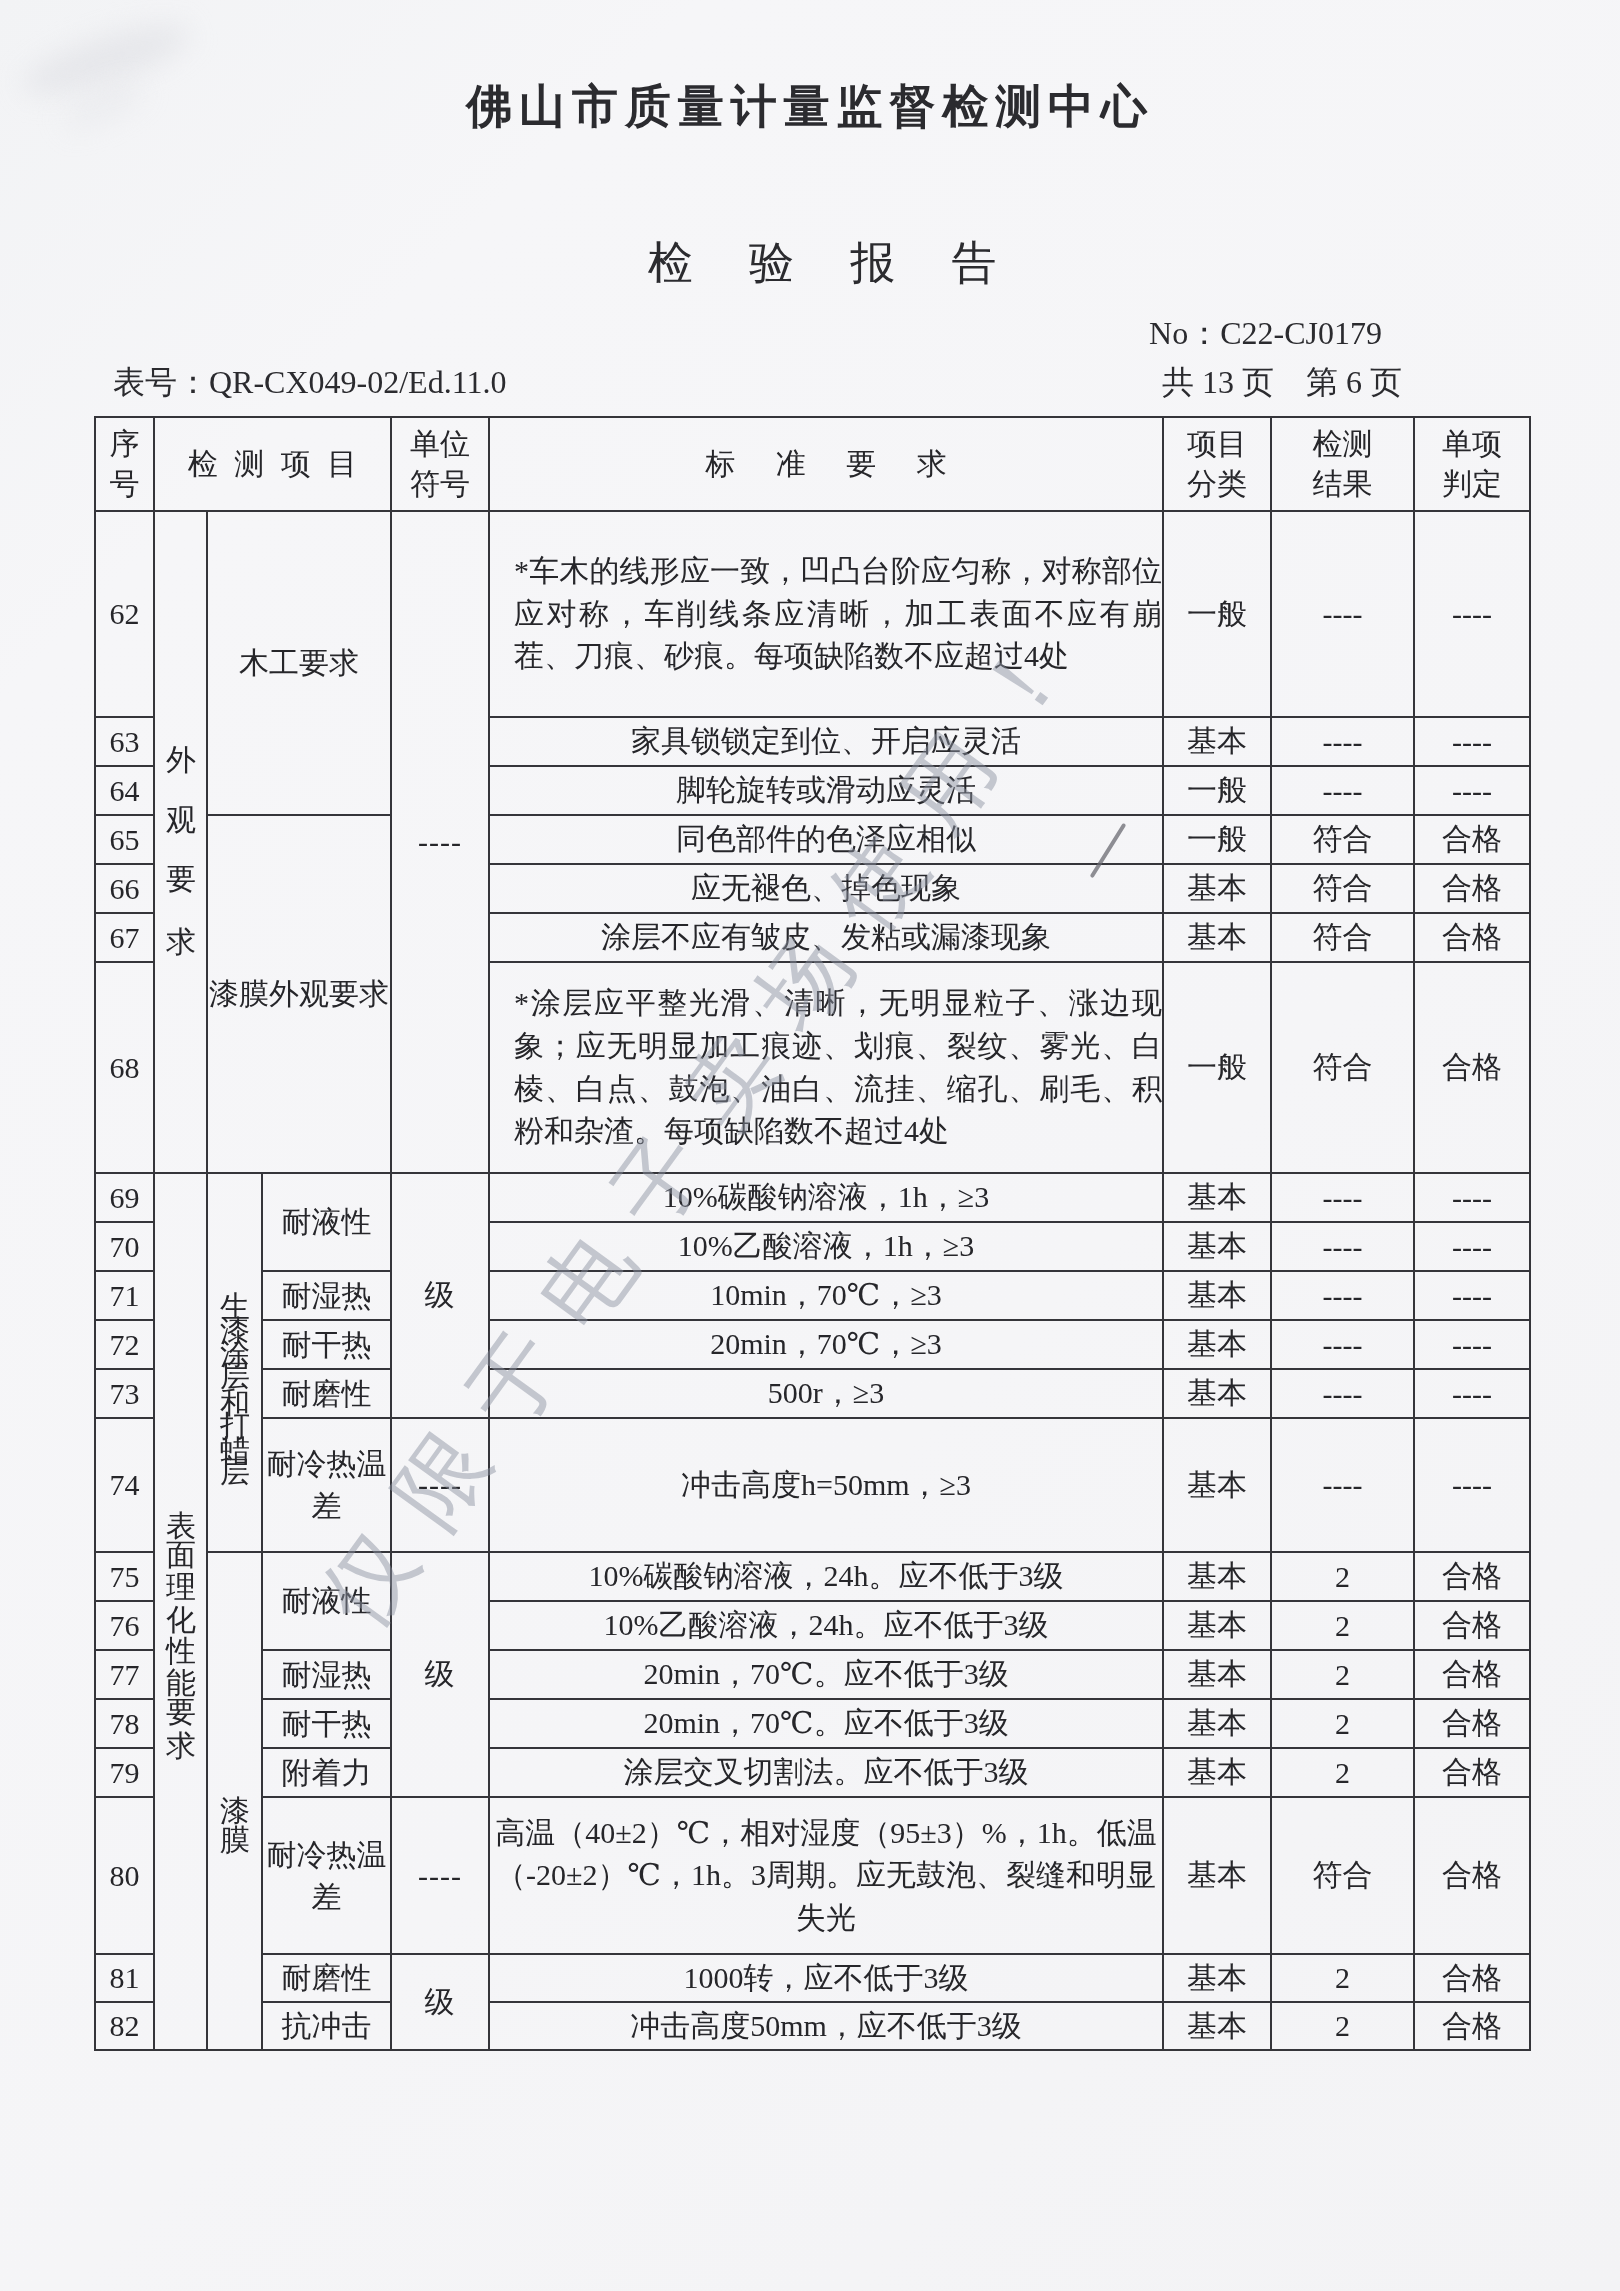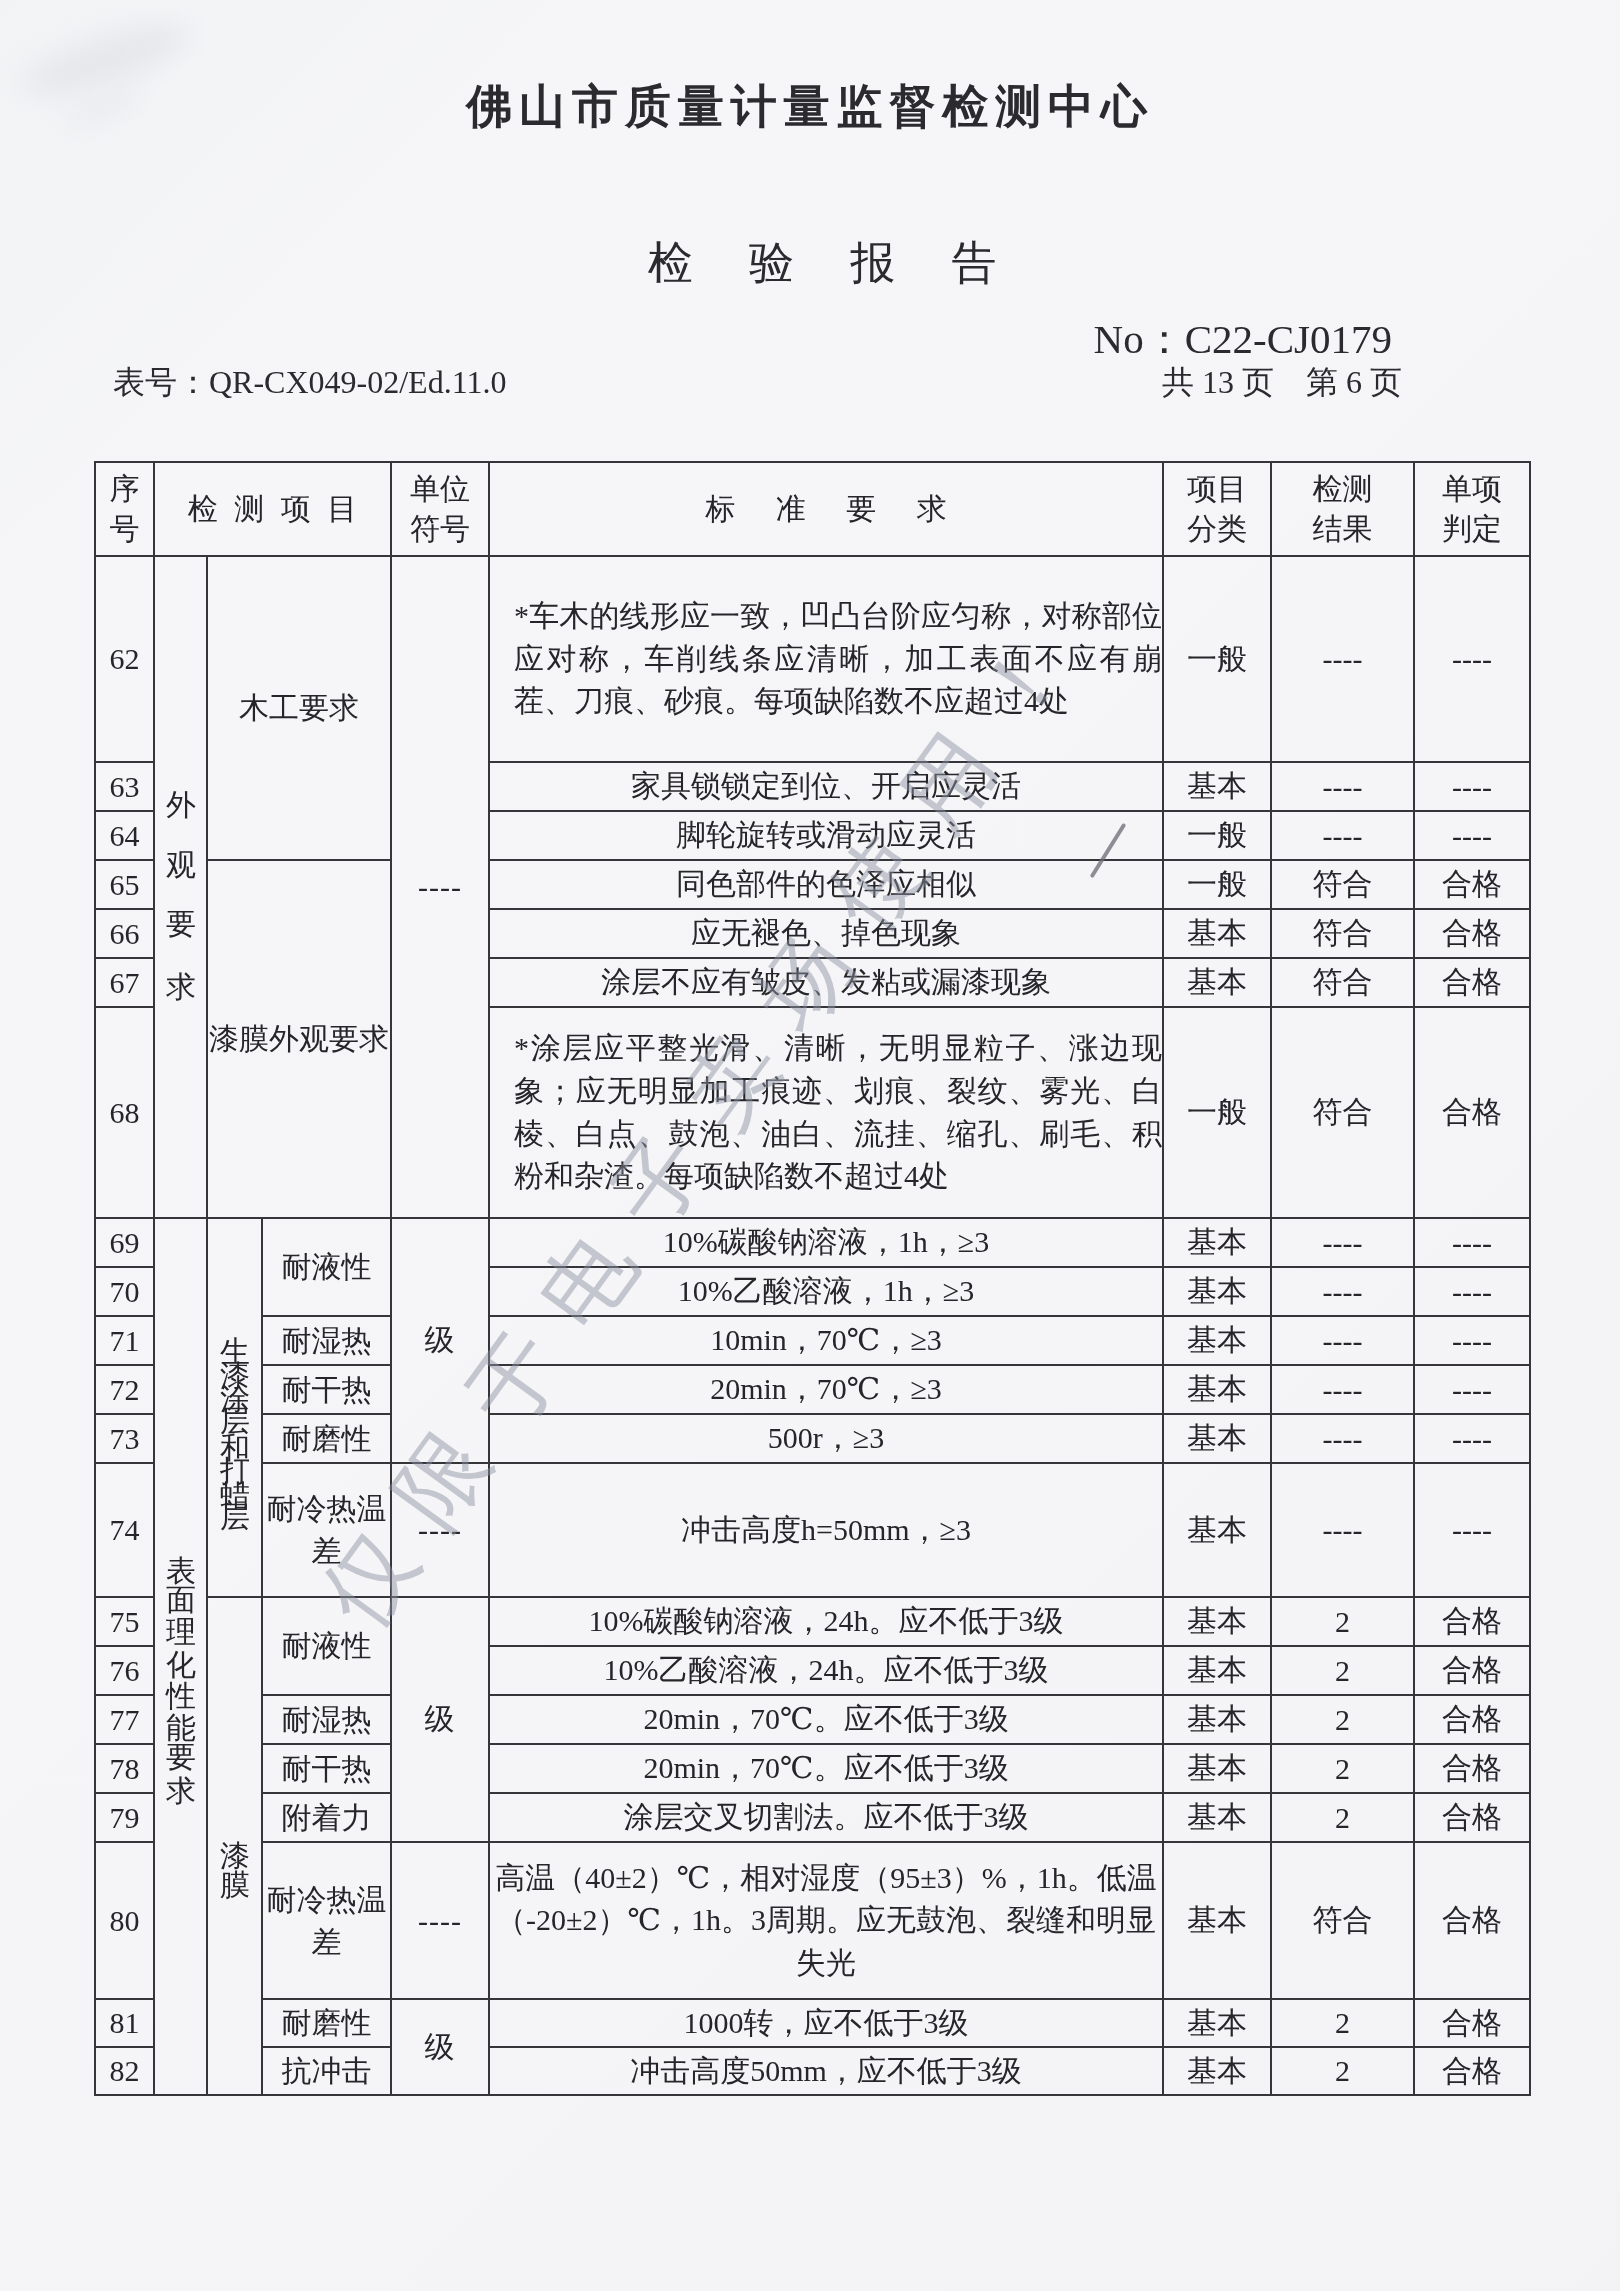--- a/index.html
+++ b/index.html
@@ -23,22 +23,22 @@
     position:absolute;left:0;right:0;top:76px;
     text-align:center;font-size:46px;font-weight:600;
     letter-spacing:6.9px;color:#2b2b2f;
   }
   .report-title{
     position:absolute;left:0;right:0;top:233px;
     text-align:center;font-size:45px;font-weight:500;color:#2b2b2f;padding-left:24px;
   }
   .report-title span{letter-spacing:1.25em;padding-left:1.25em;}
   .no-line{
-    position:absolute;right:228px;top:312px;
-    font-size:41px;color:#2b2b2f;
+    position:absolute;right:238px;top:312px;
+    font-size:32px;color:#2b2b2f;
   }
   .meta-row{position:absolute;left:0;right:0;top:361px;font-size:32px;color:#2b2b2f;}
   .form-no{position:absolute;left:113px;}
   .pagination{position:absolute;right:218px;}
 
   .watermark{
     position:absolute;left:49px;top:549px;width:1313px;height:1137px;
     display:flex;align-items:center;justify-content:center;
     transform:rotate(-54deg);transform-origin:50% 50%;
     font-size:90px;letter-spacing:33px;white-space:nowrap;
@@ -51,21 +51,21 @@
     width:1435px;border-collapse:collapse;table-layout:fixed;
     background:transparent;z-index:2;
   }
   table.report td, table.report th{
     border:2px solid #35353a;
     text-align:center;vertical-align:middle;
     font-size:30px;font-weight:normal;
     padding:0;color:#26262a;
     overflow:hidden;
   }
-  table.report{border:2.9px solid #2d2d31;margin-top:45px;}
+  table.report{border:2.9px solid #2d2d31;}
 
   tr.rh-head{height:94px;}
   tr.rh-s{height:49px;}
   tr.rh-62{height:206px;}
   tr.rh-68{height:211px;}
   tr.rh-74{height:134px;}
   tr.rh-80{height:157px;}
   tr.rh-8x{height:48px;}
 
   .wrap2{display:inline-block;width:2.35em;word-break:break-all;line-height:1.35;}

